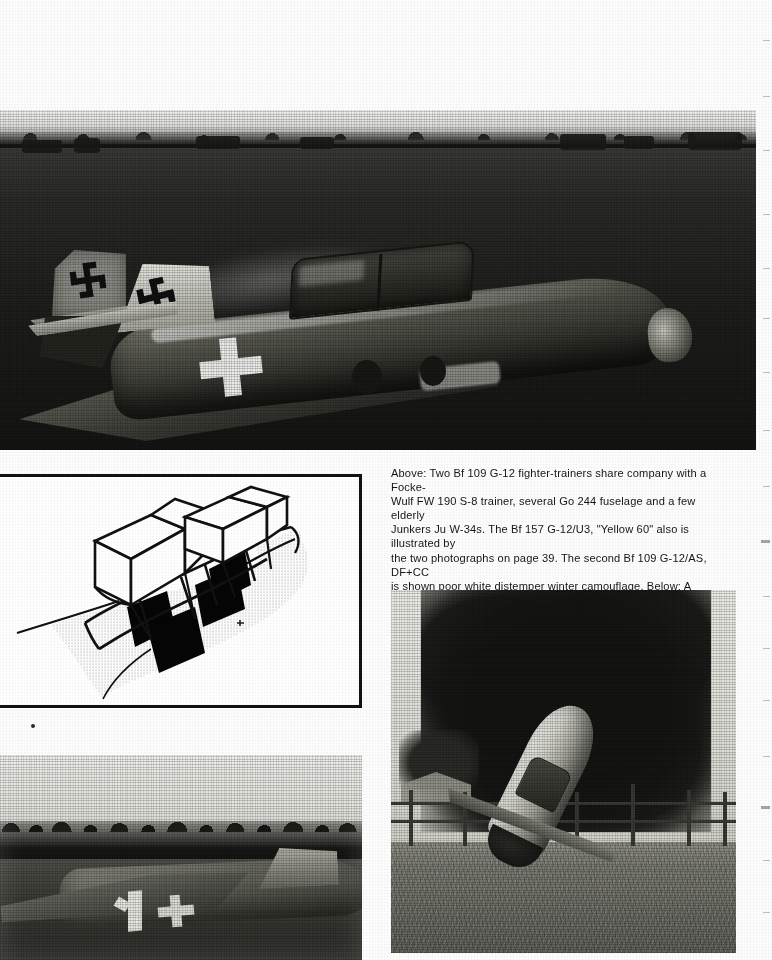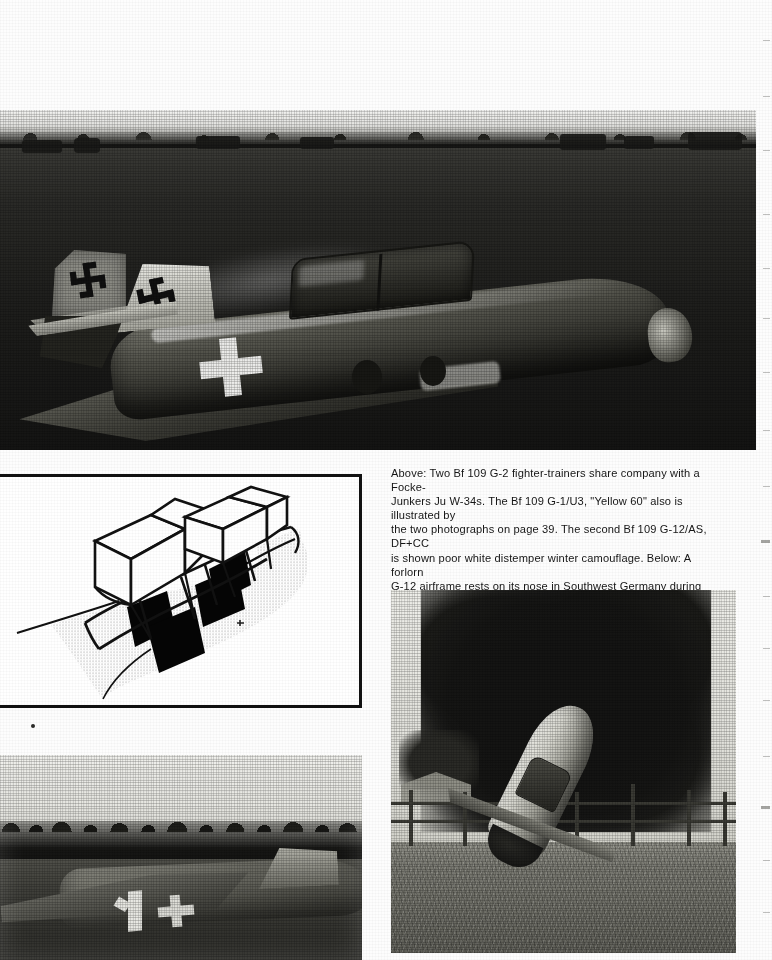--- a/index.html
+++ b/index.html
@@ -450,22 +450,23 @@
 
         <path d="M18,156 C50,146 84,136 120,124" fill="none" stroke="#111" stroke-width="2"></path>
         <path d="M104,222 C112,206 128,188 152,172" fill="none" stroke="#111" stroke-width="1.6"></path>
 
         <path d="M238,146 l7,0 M241,143 l0,6" stroke="#222" stroke-width="1.6" fill="none"></path>
       </svg>
     </div>
   </div>
 
   <div class="caption cap-blur">
-    <p>Above: Two Bf 109 G-2 fighter-trainers share company with a Focke-</p>
-    <p>Junkers Ju W-34s.  The Bf 109 G-1/U3, "Yellow 60" also is illustrated by</p>
+    <p>Above: Two Bf 109 G-12 fighter-trainers share company with a Focke-</p>
+    <p>Wulf FW 190 S-8 trainer, several Go 244 fuselage and a few elderly</p>
+    <p>Junkers Ju W-34s.  The Bf 157 G-12/U3, "Yellow 60" also is illustrated by</p>
     <p>the two photographs on page 39. The second Bf 109 G-12/AS, DF+CC</p>
     <p>is shown poor white distemper winter camouflage. Below: A forlorn</p>
     <p>G-12 airframe rests on its nose in Southwest Germany during June 1945.</p>
     <p>Below left: Although a poor quality print, this Bf 109 G-12 is unusual in</p>
     <p>having a large number "1" aft of the national cross.</p>
   </div>
 
   <div class="photo-br">
     <div class="br-sky"></div>
     <div class="br-tree"></div>

